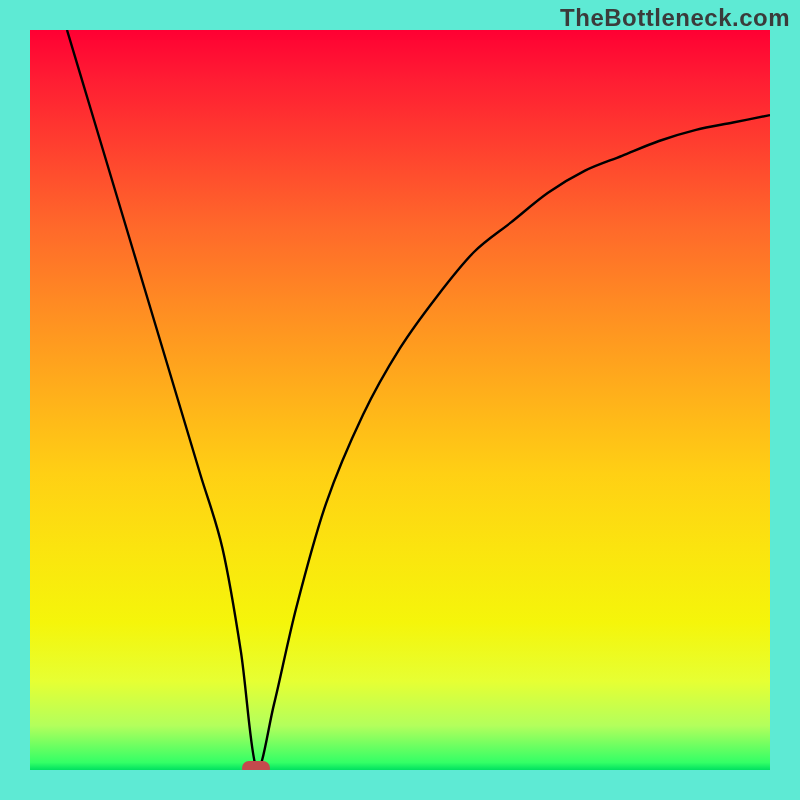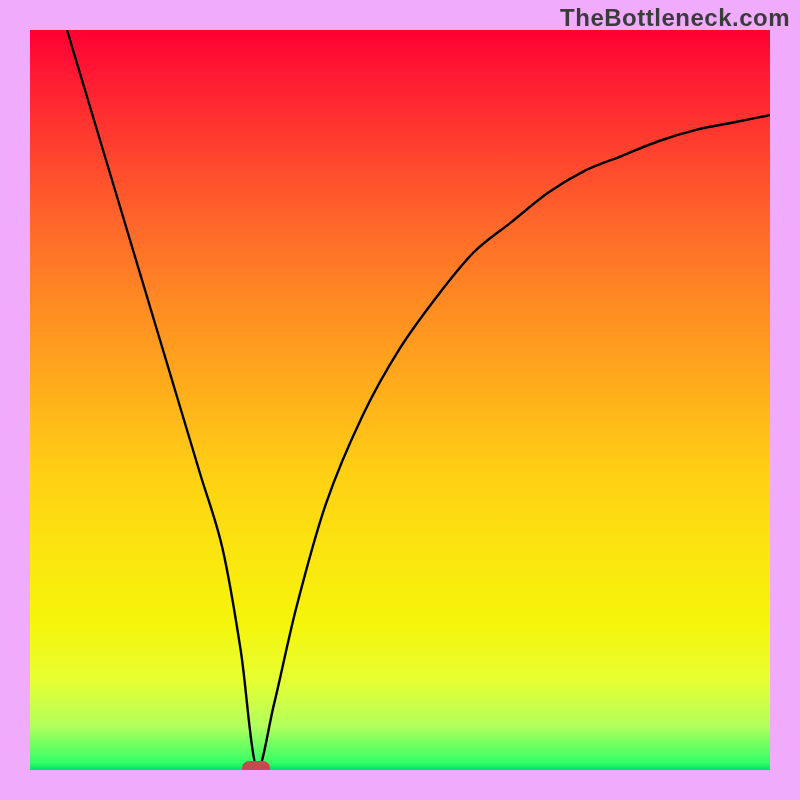--- a/index.html
+++ b/index.html
@@ -7,21 +7,21 @@
     padding: 0;
     width: 800px;
     height: 800px;
     background: #000;
     font-family: Arial, Helvetica, sans-serif;
   }
   .stage {
     position: relative;
     width: 800px;
     height: 800px;
-    background: #f0abfc;
+    background: #5eead4;
   }
   .watermark {
     position: absolute;
     top: 4px;
     right: 10px;
     color: #3b3b3b;
     font-size: 24px;
     font-weight: 600;
     letter-spacing: 0.5px;
     z-index: 10;

